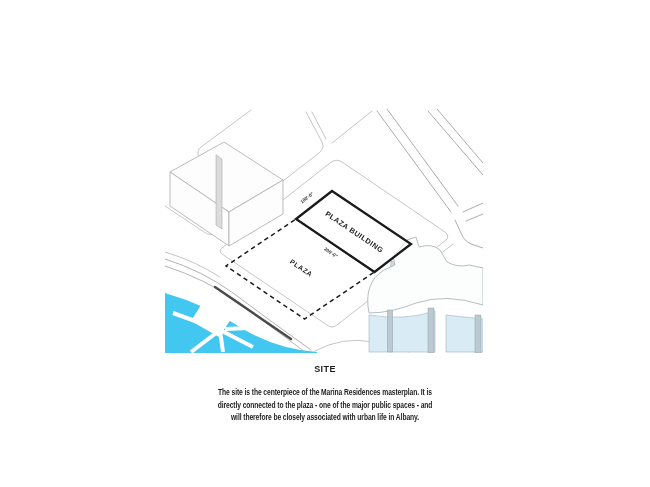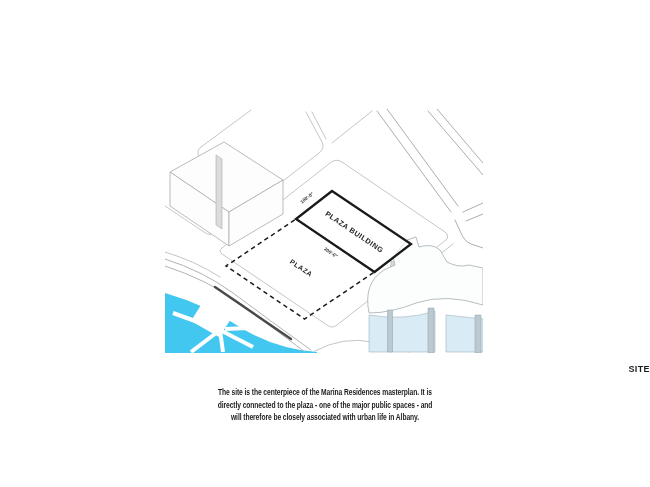--- a/index.html
+++ b/index.html
@@ -2,21 +2,21 @@
 <html><head>
 <meta charset="utf-8">
 <style>
   html,body { margin:0; padding:0; background:#ffffff; }
   .page {
     position:relative; width:650px; height:487px; background:#ffffff;
     overflow:hidden; font-family:"Liberation Sans", sans-serif;
   }
   .figure { position:absolute; left:165px; top:109px; width:318px; height:244px; }
   .caption-title {
-    position:absolute; top:364px; left:0; width:650px; text-align:right;
+    position:absolute; top:364px; left:0; width:650px; text-align:center;
     font-size:9px; font-weight:bold; letter-spacing:0.4px; color:#1d1d1d;
   }
   .caption-body {
     position:absolute; top:386px; left:0; width:650px; text-align:center;
     font-size:8.6px; font-weight:bold; line-height:12.6px; color:#1d1d1d;
     transform:scaleX(0.78); transform-origin:50% 0; letter-spacing:-0.1px;
   }
   .svg-label { font-family:"Liberation Sans", sans-serif; font-weight:bold; fill:#1c1c1c; }
   .svg-dim   { font-family:"Liberation Sans", sans-serif; font-weight:bold; fill:#2e2e2e; }
 </style>

